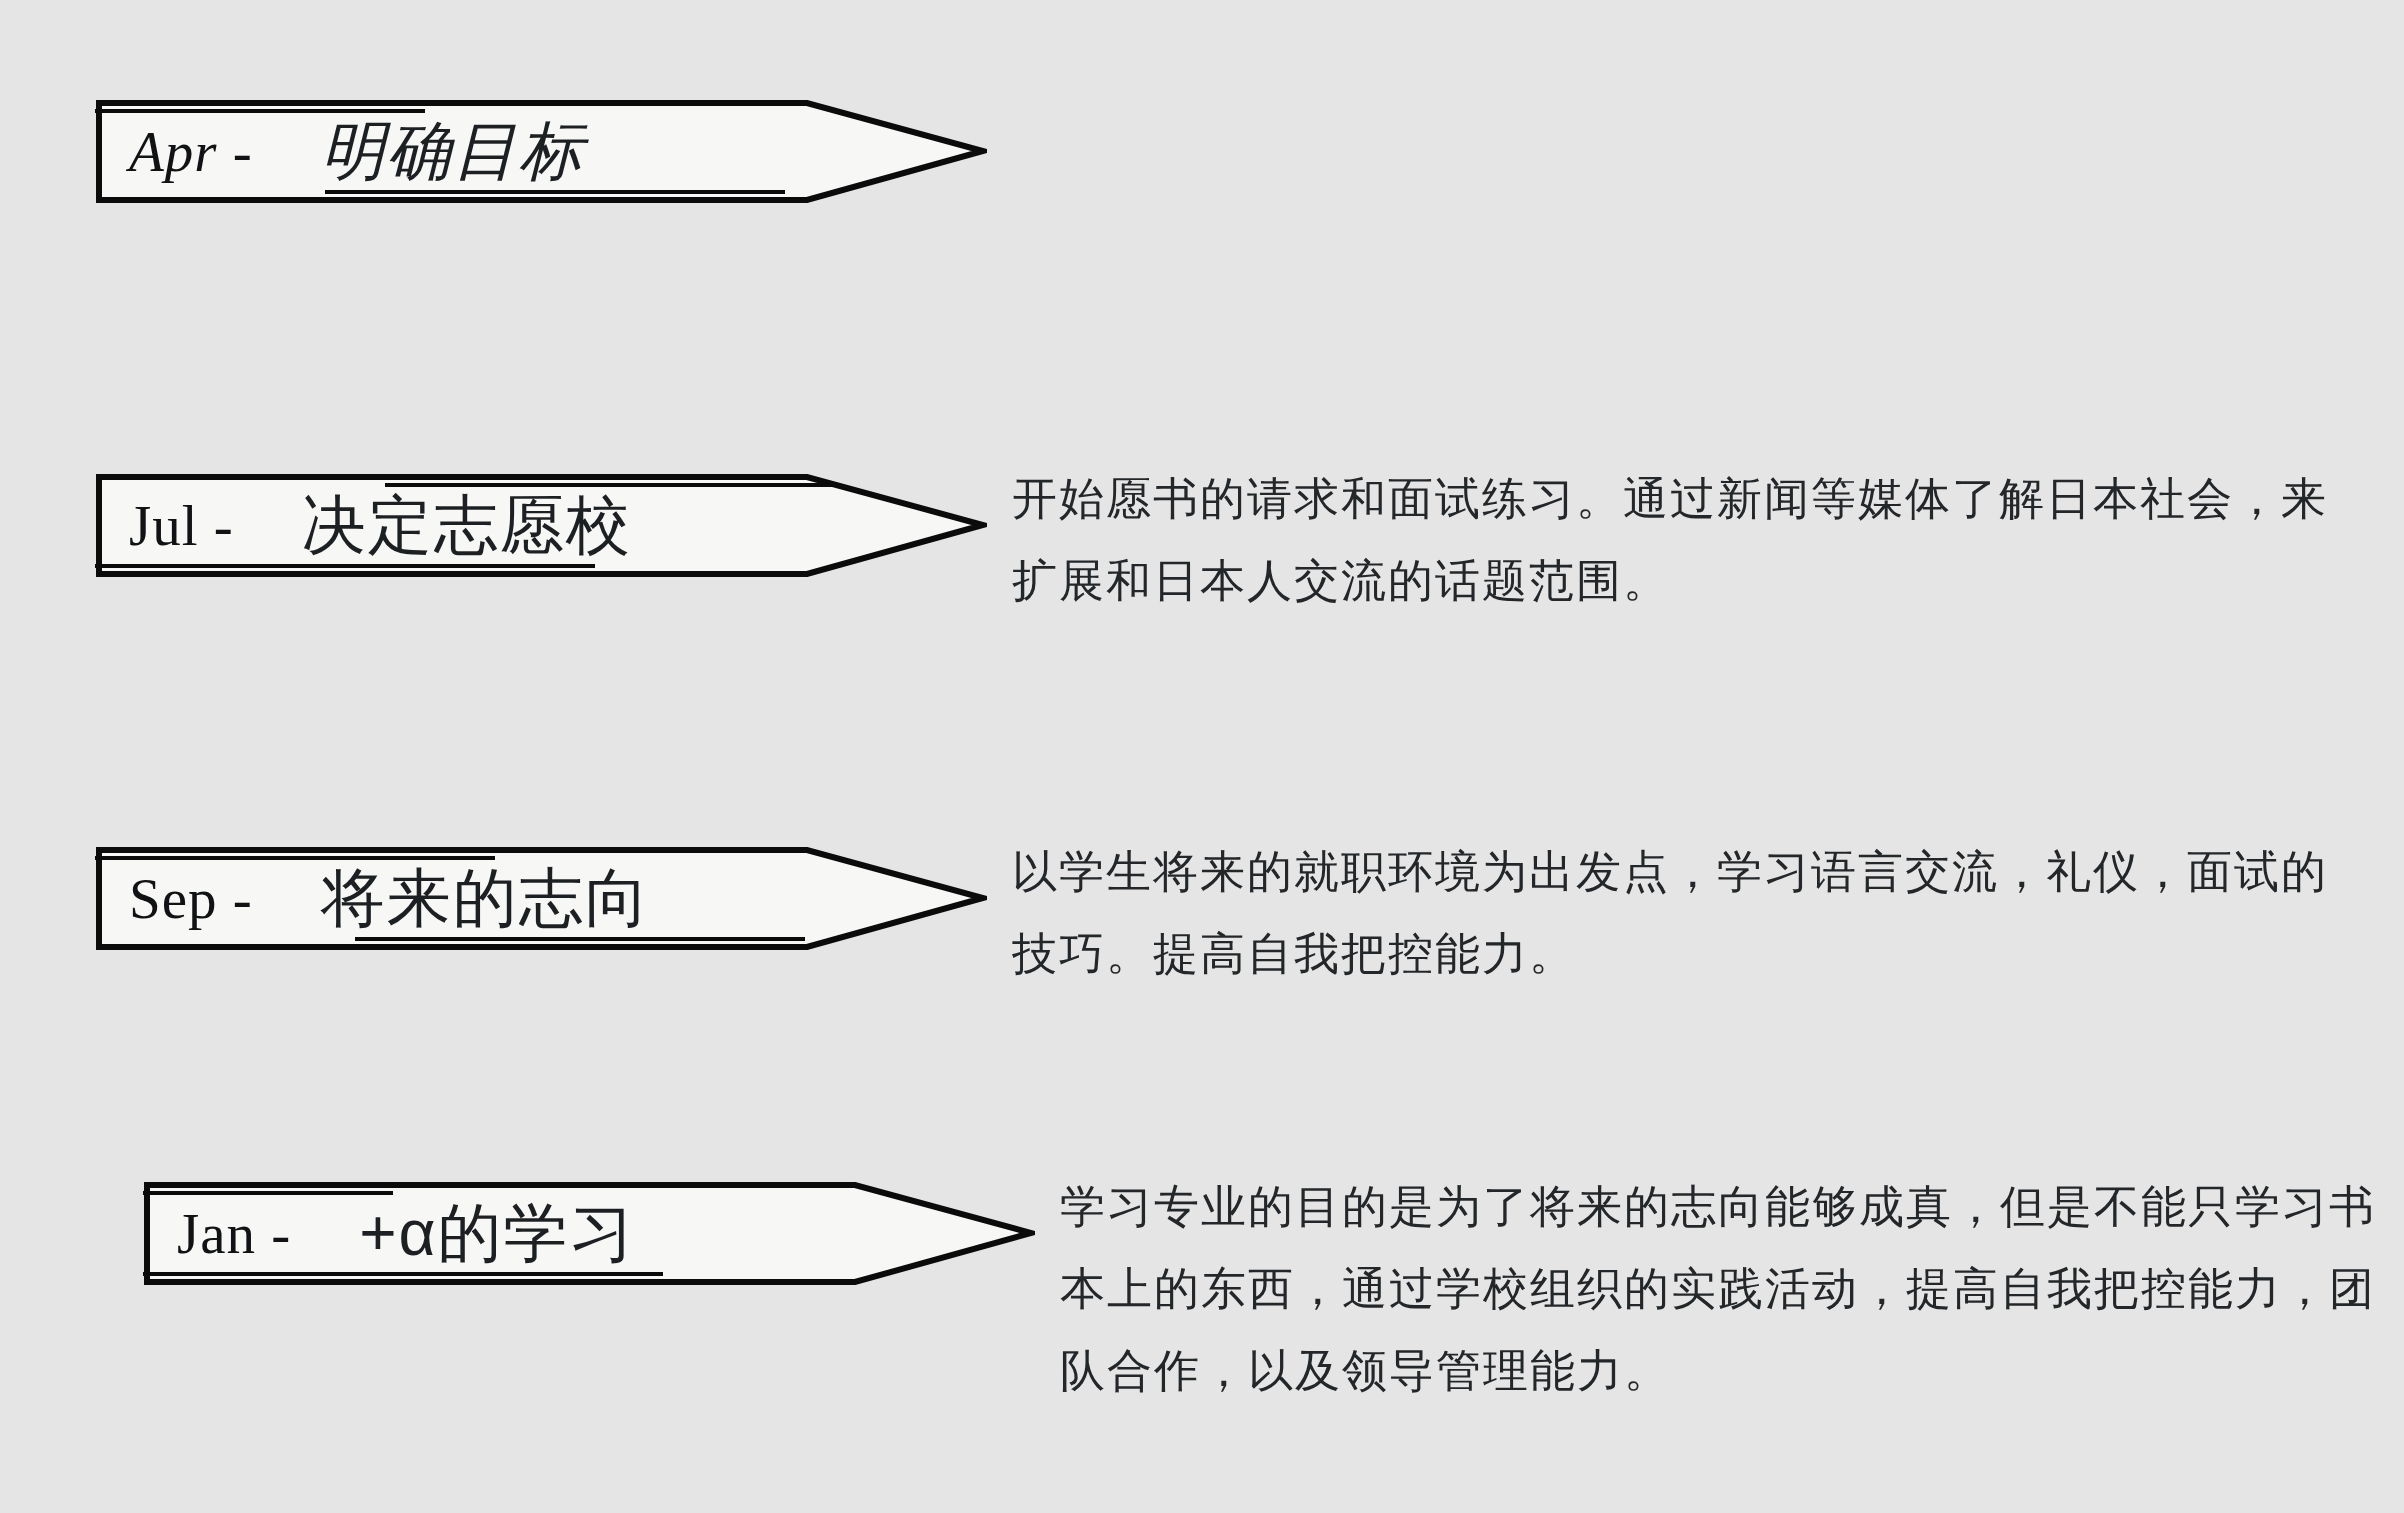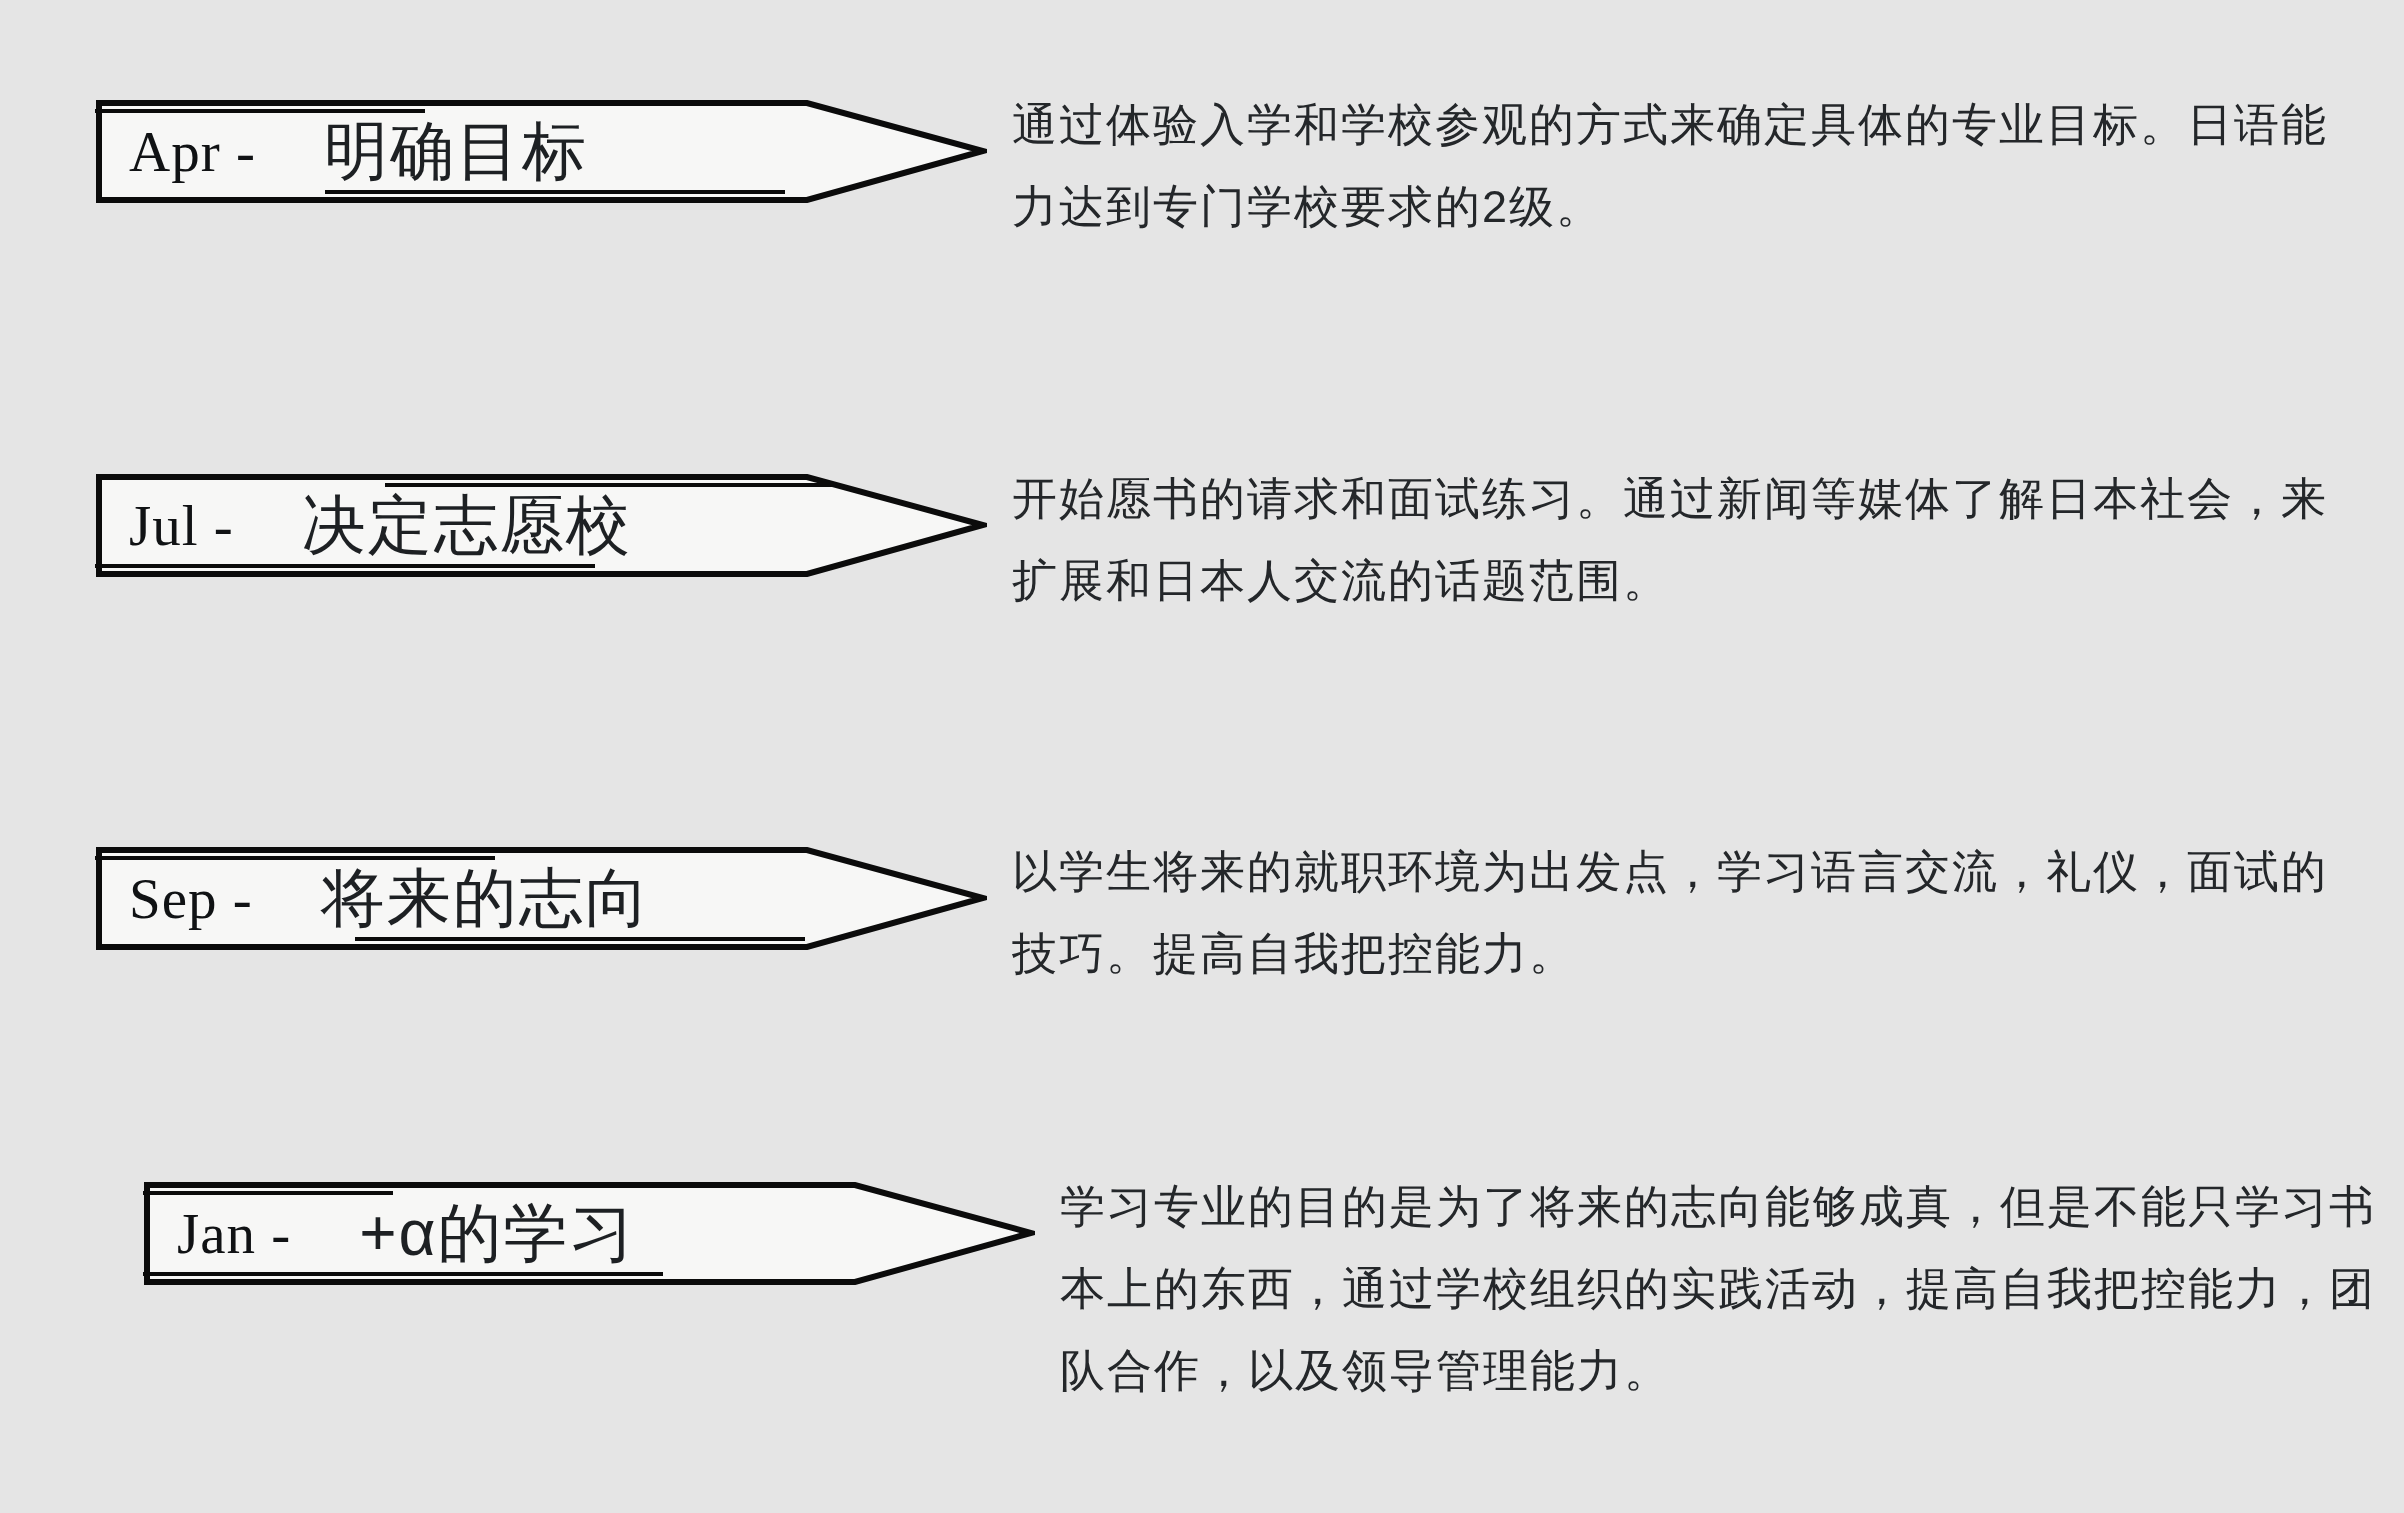--- a/index.html
+++ b/index.html
@@ -5,21 +5,21 @@
   html, body { margin: 0; padding: 0; }
   .canvas {
     position: relative;
     width: 2404px;
     height: 1513px;
     background: #e5e5e5;
     overflow: hidden;
     font-family: "Liberation Sans", sans-serif;
   }
   .row { position: absolute; left: 0; width: 2404px; height: 110px; }
-  .row1 { top: 98px; }
+  .row1 { top: 98px; font-style: italic; }
   .row2 { top: 472px; }
   .row3 { top: 845px; }
   .row4 { top: 1180px; margin-left: 48px; }
 
   .arrow {
     position: absolute;
     left: 95px;
     top: 0;
     width: 892px;
     height: 107px;
@@ -69,21 +69,20 @@
       <svg width="892" height="107" viewBox="0 0 892 107">
         <polygon points="4,5 712,5 888,53 712,102 4,102" fill="#f7f7f6" stroke="#0b0b0b" stroke-width="6" stroke-linejoin="miter"></polygon>
         <path d="M0 13 H330" stroke="#0b0b0b" stroke-width="4" fill="none"></path>
         <path d="M230 94 H690" stroke="#0b0b0b" stroke-width="4" fill="none"></path>
       </svg>
       <div class="arrow-label">
         <span class="month">Apr -</span>
         <span class="title">明确目标</span>
       </div>
     </div>
-    <div class="desc">通过体验入学和学校参观的方式来确定具体的专业目标。日语能力达到专门学校要求的2级。</div>
   </div>
 
   <div class="row row2">
     <div class="arrow">
       <svg width="892" height="107" viewBox="0 0 892 107">
         <polygon points="4,5 712,5 888,53 712,102 4,102" fill="#f7f7f6" stroke="#0b0b0b" stroke-width="6" stroke-linejoin="miter"></polygon>
         <path d="M290 13 H740" stroke="#0b0b0b" stroke-width="4" fill="none"></path>
         <path d="M0 94 H500" stroke="#0b0b0b" stroke-width="4" fill="none"></path>
       </svg>
       <div class="arrow-label">

